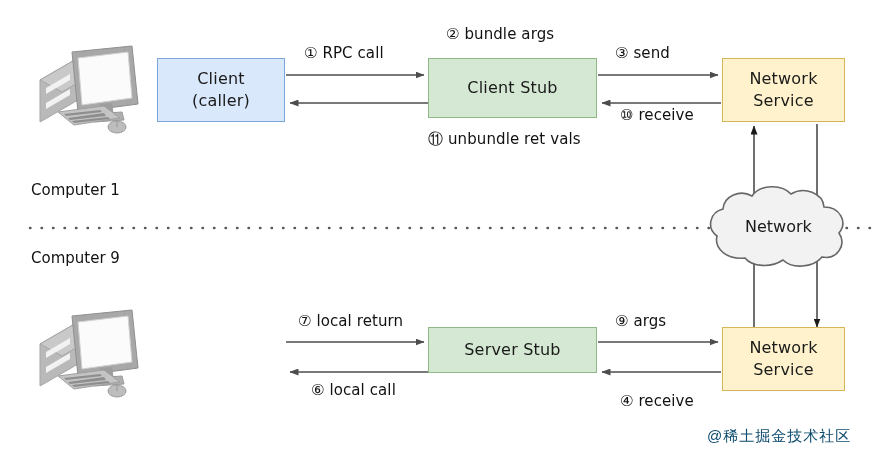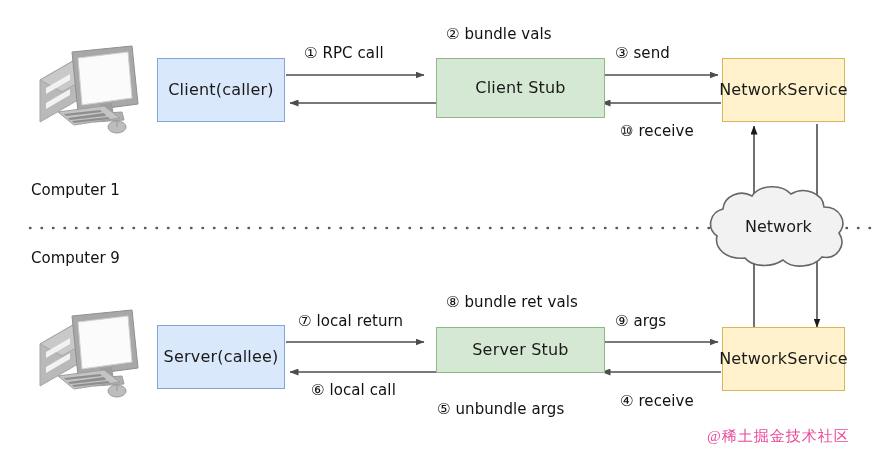--- a/index.html
+++ b/index.html
@@ -21,38 +21,37 @@
     position: absolute;
     left: 0;
     top: 0;
     width: 894px;
     height: 464px;
   }
   .node-box {
     position: absolute;
     box-sizing: border-box;
     display: flex;
-    flex-direction: row;
+    flex-direction: column;
     align-items: center;
     justify-content: center;
     font-family: "DejaVu Sans", sans-serif;
     font-size: 16px;
     line-height: 1.35;
     color: #1a1a1a;
     text-align: center;
     letter-spacing: 0.2px;
   }
   .box-client {
     background: #dae8fc;
     border: 1px solid #7ea6d9;
   }
   .box-stub {
     background: #d5e8d4;
     border: 1px solid #90b884;
-    margin-left: 8px;
   }
   .box-network {
     background: #fff2cc;
     border: 1px solid #d6b656;
   }
   .edge-label {
     position: absolute;
     font-family: "DejaVu Sans", sans-serif;
     font-size: 15px;
     color: #111111;
@@ -68,23 +67,23 @@
   }
   .cloud-label {
     position: absolute;
     font-family: "DejaVu Sans", sans-serif;
     font-size: 16px;
     color: #1a1a1a;
     white-space: nowrap;
   }
   .watermark {
     position: absolute;
-    font-family: Liberation Serif, serif;
+    font-family: Liberation Sans, sans-serif;
     font-size: 15px;
-    color: #ec4899;
+    color: #0c4a6e;
     white-space: nowrap;
     letter-spacing: 1px;
   }
 </style>
 </head>
 <body>
 
 <div id="diagram-root">
 
   <svg id="svg-layer" viewBox="0 0 894 464">
@@ -185,43 +184,38 @@
 
   <div class="node-box box-stub" style="left:428px; top:58px; width:169px; height:60px;">
     <div>Client Stub</div>
   </div>
 
   <div class="node-box box-network" style="left:722px; top:58px; width:123px; height:64px;">
     <div>Network</div>
     <div>Service</div>
   </div>
 
-  <div class="node-box box-client" style="left:157px; top:325px; width:128px; height:64px;">
-    <div>Server</div>
-    <div>(callee)</div>
-  </div>
 
   <div class="node-box box-stub" style="left:428px; top:327px; width:169px; height:46px;">
     <div>Server Stub</div>
   </div>
 
   <div class="node-box box-network" style="left:722px; top:327px; width:123px; height:64px;">
     <div>Network</div>
     <div>Service</div>
   </div>
 
   <div class="cloud-label" style="left:745px; top:217px;">Network</div>
 
   <div class="edge-label" style="left:304px; top:44px;">① RPC call</div>
-  <div class="edge-label" style="left:446px; top:25px;">② bundle vals</div>
+  <div class="edge-label" style="left:446px; top:25px;">② bundle args</div>
   <div class="edge-label" style="left:615px; top:44px;">③ send</div>
-  <div class="edge-label" style="left:620px; top:122px;text-align:right;">⑩ receive</div>
+  <div class="edge-label" style="left:620px; top:106px;text-align:right;">⑩ receive</div>
+  <div class="edge-label" style="left:428px; top:130px;">⑪ unbundle ret vals</div>
 
   <div class="edge-label" style="left:298px; top:312px;">⑦ local return</div>
-  <div class="edge-label" style="left:446px; top:293px;">⑧ bundle ret vals</div>
   <div class="edge-label" style="left:615px; top:312px;">⑨ args</div>
   <div class="edge-label" style="left:620px; top:381px;margin-top:11px;">④ receive</div>
-  <div class="edge-label" style="left:437px; top:400px;">⑤ unbundle args</div>
   <div class="edge-label" style="left:311px; top:381px;">⑥ local call</div>
 
   <div class="watermark" style="left:707px; top:427px;">@稀土掘金技术社区</div>
 
 </div>
 
 </body></html>

